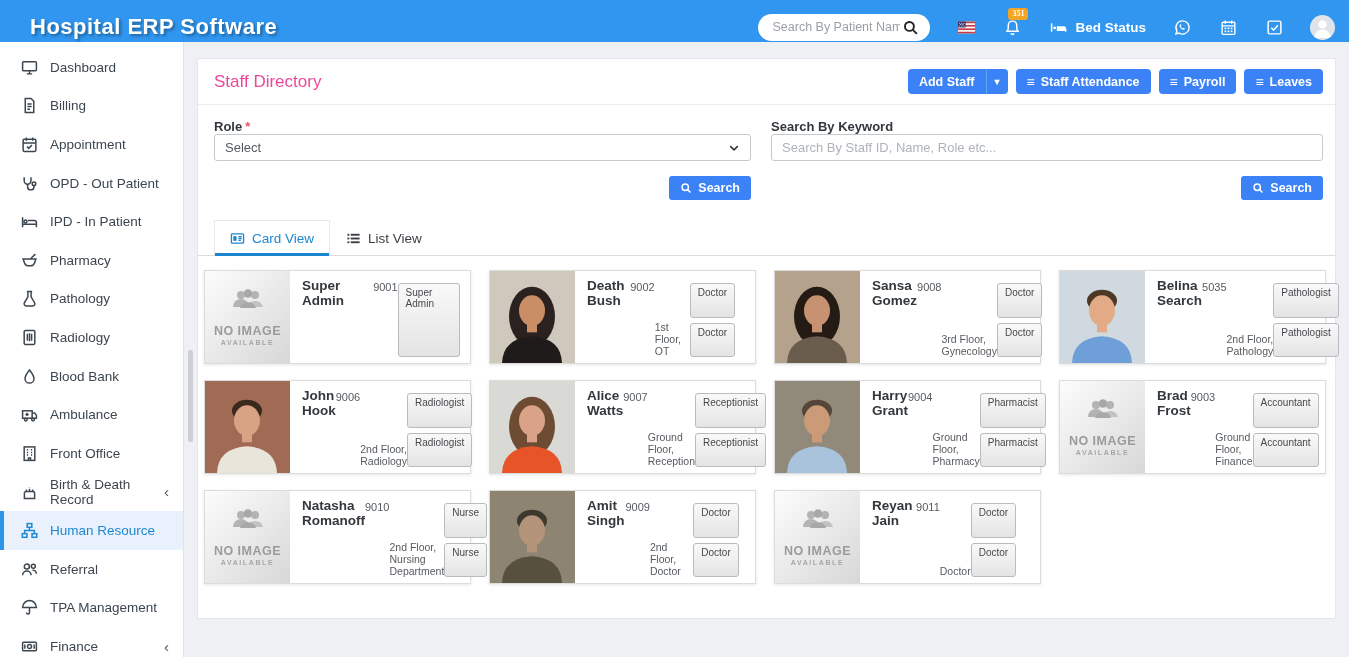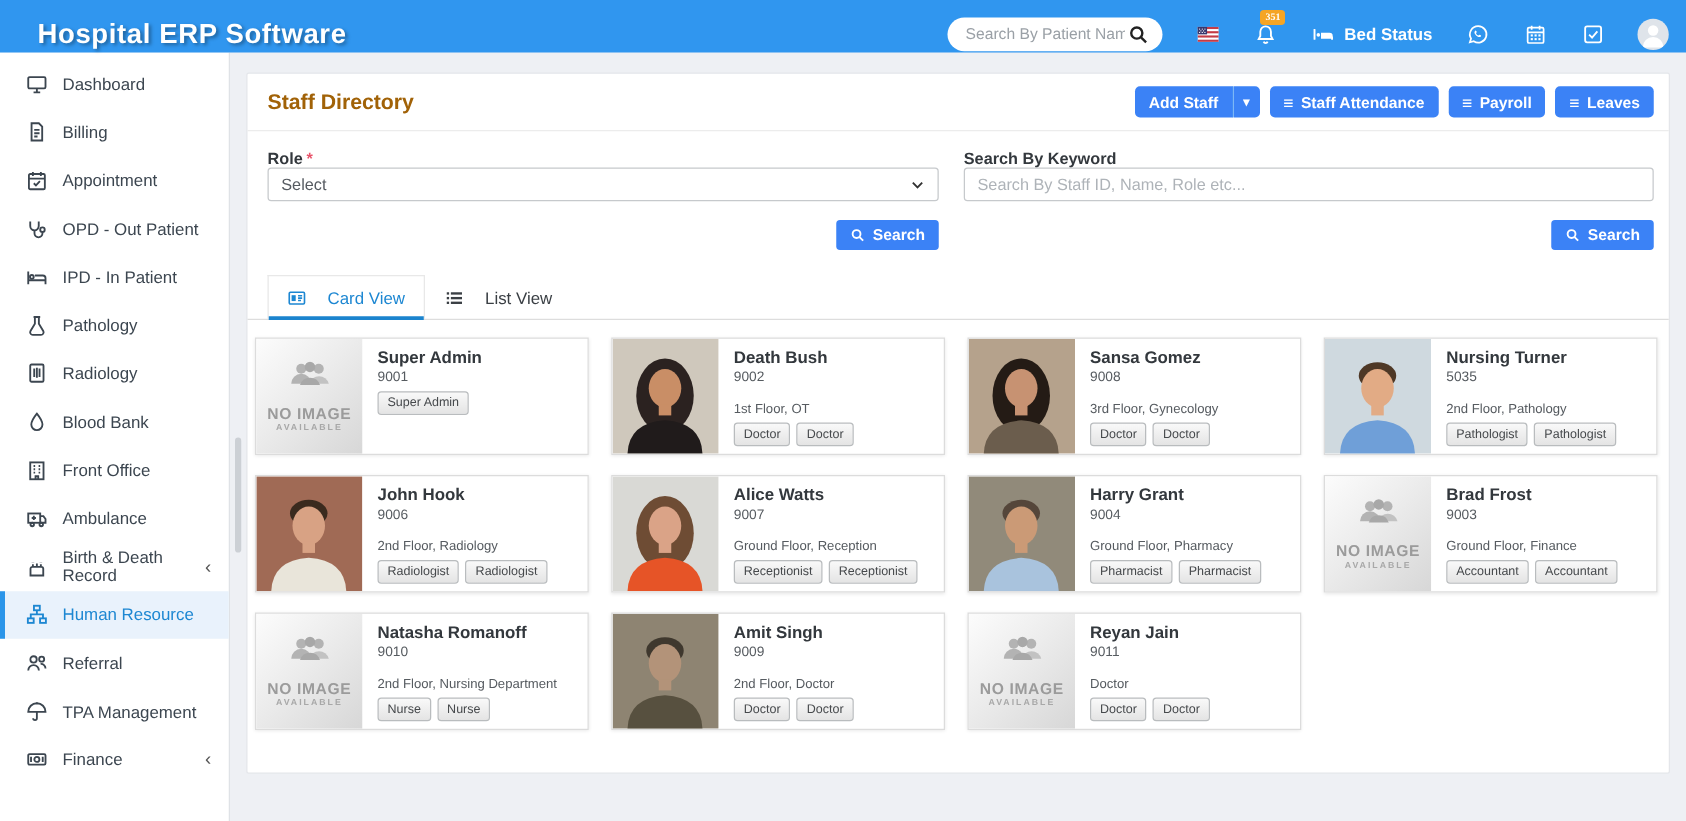--- a/index.html
+++ b/index.html
@@ -28,21 +28,21 @@
   .sb-item .sb-icon svg { width:17px; height:17px; }
   .sb-item .sb-chevron { margin-left:auto; padding-right:14px; color:#555; font-size:15px; }
   .sb-item.active { background:#e9f2fc; border-left-color:#2b95e9; color:#1d87d2; }
   .sb-item.active .sb-icon { color:#1d87d2; }
   .sb-scrollthumb { position:absolute; top:308px; right:-10px; width:5px; height:92px; border-radius:3px; background:#ccd0d5; }
 
   
   .main { position:absolute; top:42px; left:179px; width:1170px; height:615px; padding:16px 13px 0 18px; }
   .panel { background:#fff; border:1px solid #e4e6ea; border-radius:2px; width:1139px; min-height:561px; }
   .panel-head { display:flex; align-items:center; justify-content:space-between; padding:10px 12px 10px 16px; border-bottom:1px solid #ececec; }
-  .page-title { font-size:17px; font-weight:bold; color:#a16207; }
+  .page-title { font-size:17px; font-weight:normal; color:#ec4899; }
   .toolbar { display:flex; align-items:center; gap:8px; }
   .btn { background:#3b82f6; color:#fff; border:none; border-radius:4px; font-size:12.5px; font-weight:bold; height:25px; padding:0 11px; cursor:pointer; display:inline-flex; align-items:center; gap:6px; font-family:"Liberation Sans",sans-serif; }
   .split { display:inline-flex; gap:0; }
   .split .btn.main-part { border-radius:4px 0 0 4px; border-right:1px solid #57aaf0; }
   .split .btn.caret-part { border-radius:0 4px 4px 0; padding:0 8px; font-size:10px; }
   .bars-ic { font-size:14px; font-weight:normal; line-height:1; }
 
   .filters { display:flex; gap:20px; padding:14px 12px 16px 16px; }
   .fcol1 { flex:0 0 537px; }
   .fcol2 { flex:1; }
@@ -50,34 +50,34 @@
   .req { color:#e8536a; margin-left:3px; }
   .fake-select { height:27px; border:1px solid #c6c9cc; border-radius:3px; display:flex; align-items:center; justify-content:space-between; padding:0 10px; font-size:13px; color:#555a60; cursor:pointer; background:#fff; }
   .fake-select svg { width:12px; height:12px; color:#333; }
   .ftext { width:100%; height:27px; border:1px solid #c6c9cc; border-radius:3px; padding:0 10px; font-size:13px; color:#444; outline:none; font-family:"Liberation Sans",sans-serif; }
   .ftext::placeholder { color:#aeb3b8; }
   .search-row { margin-top:15px; text-align:right; }
   .btn-search { height:24px; border-radius:3px; }
   .btn-search svg { width:12px; height:12px; }
 
   .tabs { display:flex; border-bottom:1px solid #ddd; padding-left:16px; margin-top:4px; }
-  .tab { display:flex; align-items:center; gap:17px; font-size:13.5px; padding:10px 15px 9px; cursor:pointer; color:#3a3f44; border:1px solid transparent; border-bottom:none; position:relative; }
+  .tab { display:flex; align-items:center; gap:7px; font-size:13.5px; padding:10px 15px 9px; cursor:pointer; color:#3a3f44; border:1px solid transparent; border-bottom:none; position:relative; }
   .tab svg { width:15px; height:15px; }
   .tab.active { color:#1d87d2; border-color:#e8e8e8; }
   .tab.active:after { content:""; position:absolute; left:0; right:0; bottom:-1px; height:3px; background:#1b84ce; }
 
   .cards { display:flex; flex-wrap:wrap; gap:16px 18px; padding:14px 6px 20px 6px; }
   .card { width:267px; height:94px; background:#fff; border:1px solid #dcdcdc; box-shadow:0 1px 3px rgba(0,0,0,.10); display:flex; cursor:pointer; }
   .card-img { flex:0 0 85px; height:92px; overflow:hidden; position:relative; }
   .card-img svg { display:block; width:85px; height:92px; }
   .noimg { width:85px; height:92px; background:linear-gradient(135deg,#fcfcfc 0%,#ececec 45%,#d7d7d7 100%); display:flex; flex-direction:column; align-items:center; justify-content:center; }
   .noimg svg { width:34px; height:22px; margin-bottom:2px; }
   .noimg-t1 { font-size:12.5px; font-weight:bold; color:#9b9b9b; letter-spacing:.5px;margin-top:11px; }
   .noimg-t2 { font-size:7px; font-weight:bold; color:#a8a8a8; letter-spacing:1.6px; margin-top:1px; }
-  .card-body { flex:1; padding:7px 10px 6px 12px; display:flex; flex-direction:column; }
+  .card-body { flex:1; padding:7px 10px 6px 12px; display:flex; }
   .c-name { font-size:13.5px; font-weight:bold; color:#33383d; }
   .c-id { font-size:11px; color:#565b60; margin-top:3px; }
   .c-loc { font-size:10.5px; color:#565b60; margin-top:auto; }
   .c-badges { margin-top:5px; display:flex; gap:5px; flex-wrap:wrap; }
   .badge-pill { font-size:10px; color:#46494c; background:linear-gradient(#f9f9f9,#e4e4e4); border:1px solid #b9bcbe; border-radius:3px; padding:3px 7px; }
 </style>
 </head>
 <body>
 
 <div class="app">
@@ -210,20 +210,28 @@
 
   <div class="sb-item">
     <span class="sb-icon"><svg viewBox="0 0 16 16" fill="none" stroke="currentColor" stroke-width="1.4">
               <path d="M1.5 4v9.5M1.5 10.5h13M14.5 13.5V9a2 2 0 0 0-2-2H6.5"></path>
               <circle cx="4.2" cy="8" r="1.4"></circle>
             </svg></span>
     <span class="sb-label">IPD - In Patient</span>
     <span class="sb-chevron"></span>
   </div>
 
+  <div class="sb-item">
+    <span class="sb-icon"><svg viewBox="0 0 16 16" fill="none" stroke="currentColor" stroke-width="1.4">
+              <path d="M2 6.5h12l-1.3 3.8a4 4 0 0 1-3.8 2.7H7.1a4 4 0 0 1-3.8-2.7z"></path>
+              <path d="M9 6.3 13.5 2"></path>
+            </svg></span>
+    <span class="sb-label">Pharmacy</span>
+    <span class="sb-chevron"></span>
+  </div>
 
   <div class="sb-item">
     <span class="sb-icon"><svg viewBox="0 0 16 16" fill="none" stroke="currentColor" stroke-width="1.4">
               <path d="M6.5 1.5v5L3.2 12a2 2 0 0 0 1.8 3h6a2 2 0 0 0 1.8-3L9.5 6.5v-5M5.5 1.5h5"></path>
             </svg></span>
     <span class="sb-label">Pathology</span>
     <span class="sb-chevron"></span>
   </div>
 
   <div class="sb-item">
@@ -233,41 +241,41 @@
             </svg></span>
     <span class="sb-label">Radiology</span>
     <span class="sb-chevron"></span>
   </div>
 
   <div class="sb-item">
     <span class="sb-icon"><svg viewBox="0 0 16 16" fill="none" stroke="currentColor" stroke-width="1.4">
               <path d="M8 1.8C8 1.8 3.8 7 3.8 10a4.2 4.2 0 0 0 8.4 0C12.2 7 8 1.8 8 1.8z"></path>
             </svg></span>
     <span class="sb-label">Blood Bank</span>
-    <span class="sb-chevron"></span>
-  </div>
-
-  <div class="sb-item">
-    <span class="sb-icon"><svg viewBox="0 0 16 16" fill="none" stroke="currentColor" stroke-width="1.4">
-              <rect x="3" y="1.8" width="10" height="12.7"></rect>
-              <path d="M5.5 4.5h1.2M9.3 4.5h1.2M5.5 7h1.2M9.3 7h1.2M5.5 9.5h1.2M9.3 9.5h1.2M7 14.5v-2.3h2v2.3"></path>
-            </svg></span>
-    <span class="sb-label">Front Office</span>
     <span class="sb-chevron"></span>
   </div>
 
   <div class="sb-item">
     <span class="sb-icon"><svg viewBox="0 0 16 16" fill="none" stroke="currentColor" stroke-width="1.4">
               <rect x="1.5" y="4.5" width="9" height="7"></rect>
               <path d="M10.5 6.5h2.4l1.6 2.2v2.8h-4"></path>
               <circle cx="4.5" cy="12.8" r="1.3"></circle>
               <circle cx="11.3" cy="12.8" r="1.3"></circle>
               <path d="M5.7 6.3v3.2M4.1 7.9h3.2"></path>
             </svg></span>
     <span class="sb-label">Ambulance</span>
+    <span class="sb-chevron"></span>
+  </div>
+
+  <div class="sb-item">
+    <span class="sb-icon"><svg viewBox="0 0 16 16" fill="none" stroke="currentColor" stroke-width="1.4">
+              <rect x="3" y="1.8" width="10" height="12.7"></rect>
+              <path d="M5.5 4.5h1.2M9.3 4.5h1.2M5.5 7h1.2M9.3 7h1.2M5.5 9.5h1.2M9.3 9.5h1.2M7 14.5v-2.3h2v2.3"></path>
+            </svg></span>
+    <span class="sb-label">Front Office</span>
     <span class="sb-chevron"></span>
   </div>
 
   <div class="sb-item">
     <span class="sb-icon"><svg viewBox="0 0 16 16" fill="none" stroke="currentColor" stroke-width="1.4">
               <path d="M2.5 14.5h11M3.2 14.5V9.5a1.5 1.5 0 0 1 1.5-1.5h6.6a1.5 1.5 0 0 1 1.5 1.5v5M5 8V6M8 8V5.5M11 8V6"></path>
               <path d="M5 4.6v.1M8 4.1v.1M11 4.6v.1" stroke-width="2"></path>
             </svg></span>
     <span class="sb-label">Birth &amp; Death Record</span>
     <span class="sb-chevron">‹</span>
@@ -473,21 +481,21 @@
     <div class="card-img">
               <svg viewBox="0 0 85 93" preserveAspectRatio="none">
     <rect width="85" height="93" fill="#cfd9df"></rect>
                 <ellipse cx="42" cy="30" rx="15" ry="11" fill="#4e3826"></ellipse>
     <ellipse cx="42" cy="40" rx="13" ry="15.5" fill="#e2ab85"></ellipse>
     <rect x="37" y="53" width="10" height="9" fill="#e2ab85"></rect>
     <path d="M12 93 Q13 68 42 66 Q71 68 72 93 Z" fill="#6f9fd8"></path>
   </svg>
             </div>
     <div class="card-body">
-      <div class="c-name">Nursing Turner</div>
+      <div class="c-name">Belina Search</div>
       <div class="c-id">5035</div>
       <div class="c-loc">2nd Floor, Pathology</div>
       <div class="c-badges">
                 <span class="badge-pill">Pathologist</span>
                 <span class="badge-pill">Pathologist</span>
               </div>
     </div>
   </div>
 
   <div class="card">

